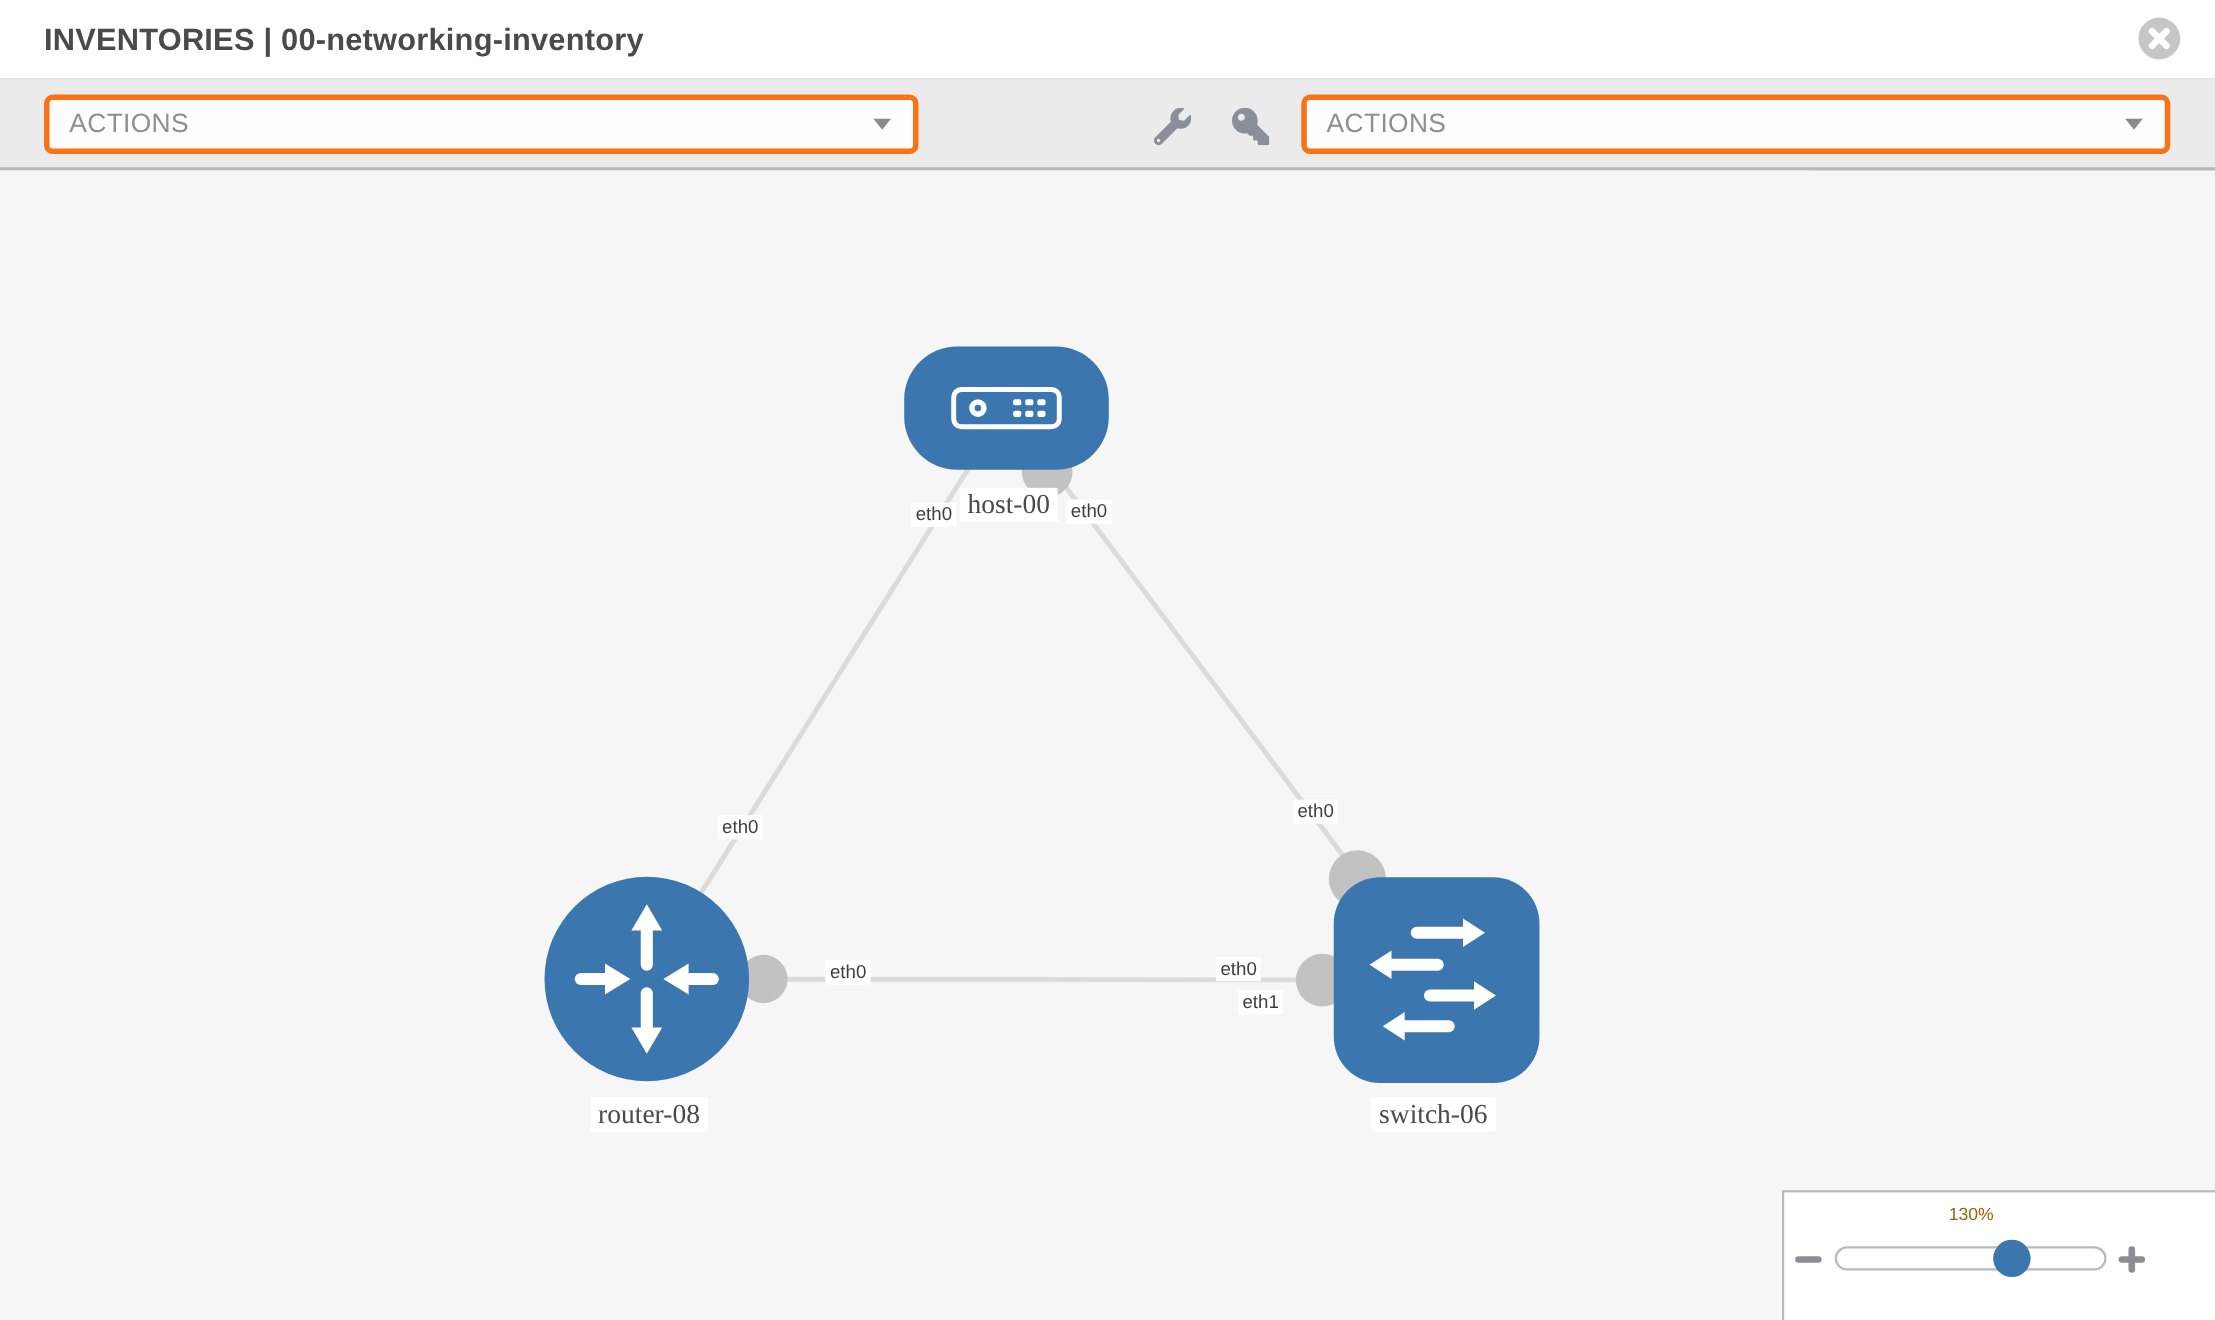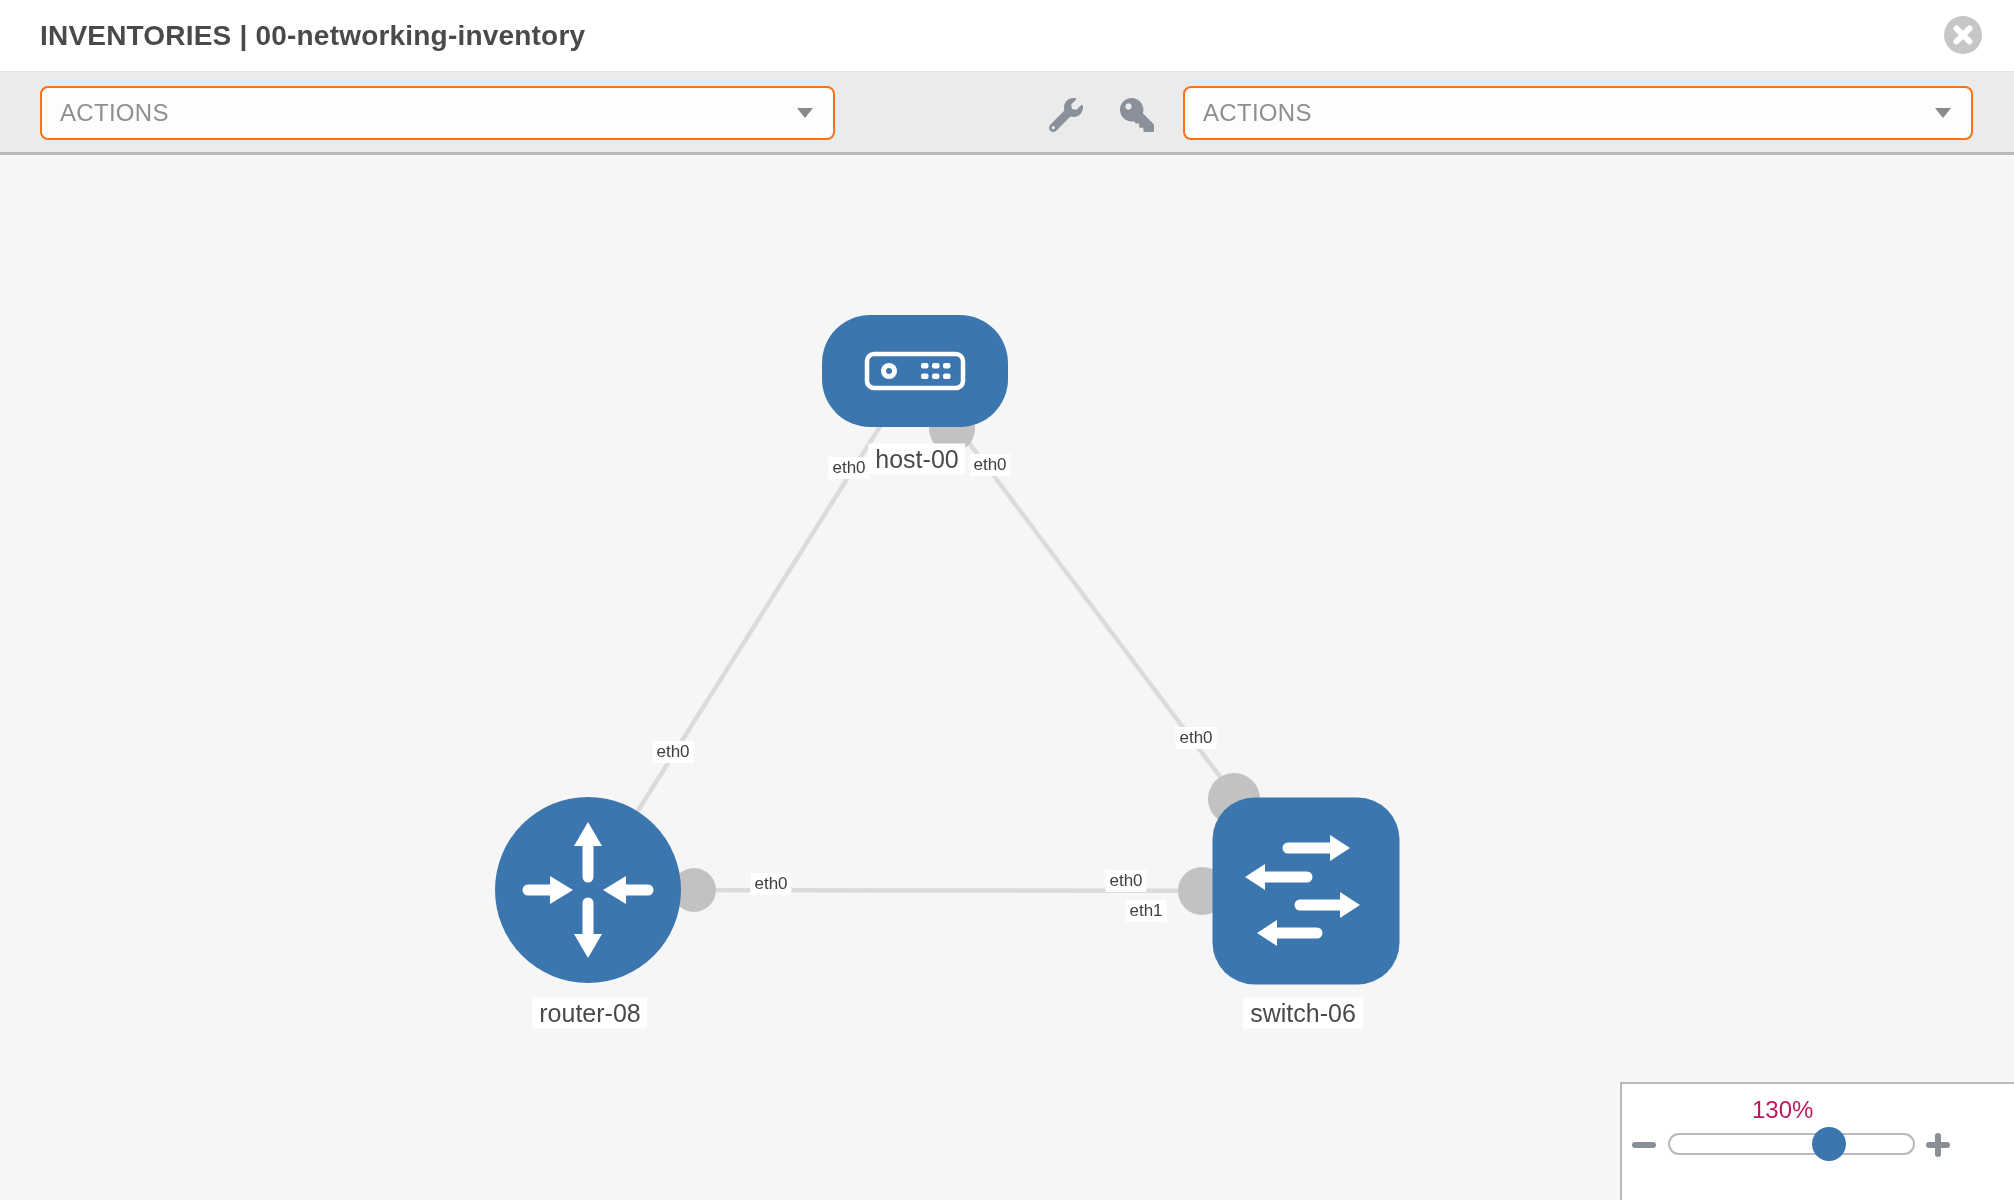--- a/index.html
+++ b/index.html
@@ -20,21 +20,21 @@
     position:absolute;left:1943px;top:15px;width:40px;height:40px;cursor:pointer;
   }
   
   .toolbar{
     position:absolute;left:0;top:71px;width:2014px;height:84px;
     background:#ebebeb;border-top:1px solid #e2e2e2;border-bottom:3px solid #b9b9b9;
     box-sizing:border-box;
   }
   .select-box{
     position:absolute;top:14px;height:54px;background:#fdfdfd;
-    border:2px solid #f97316;border-radius:8px;box-sizing:border-box;
+    border:5px solid #f97316;border-radius:8px;box-sizing:border-box;
     display:flex;align-items:center;cursor:pointer;
   }
   .select-box .select-label{
     margin-left:18px;font-size:24px;color:#8f8f8f;letter-spacing:.3px;
   }
   .select-box .chev{
     position:absolute;right:20px;top:50%;margin-top:-5px;
     width:0;height:0;border-left:8px solid transparent;border-right:8px solid transparent;
     border-top:10px solid #8a8a8a;
   }
@@ -49,30 +49,30 @@
   }
   .canvas svg.graph{position:absolute;left:0;top:0;}
   .iface-label{
     position:absolute;transform:translate(-50%,-50%);
     background:#ffffff;color:#3e3e3e;font-size:17px;line-height:20px;
     padding:1px 4px;white-space:nowrap;
   }
   .node-label{
     position:absolute;transform:translate(-50%,-50%);
     background:#ffffff;color:#4a4a4a;font-size:25px;line-height:29px;
-    padding:1px 7px;white-space:nowrap;
+    padding:1px 7px;white-space:nowrap;font-family:Liberation Serif, serif;
   }
   
   .zoom-panel{
     position:absolute;left:1620px;top:927px;width:420px;height:300px;
     background:#ffffff;border:2px solid #b9b9b9;box-sizing:border-box;
   }
   .zoom-value{
-    position:absolute;left:130px;top:12px;width:80px;
-    font-size:24px;color:#be185d;
+    position:absolute;left:130px;top:12px;width:80px;text-align:center;
+    font-size:16px;color:#a16207;
   }
   .zoom-minus,.zoom-plus{position:absolute;width:26px;height:26px;cursor:pointer;}
   .zoom-minus{left:9px;top:48px;}
   .zoom-plus{left:303px;top:48px;}
   .zoom-minus::before{
     content:"";position:absolute;left:1px;top:10px;width:24px;height:6px;
     border-radius:3px;background:#8a8f96;
   }
   .zoom-plus::before{
     content:"";position:absolute;left:1px;top:10px;width:24px;height:6px;

